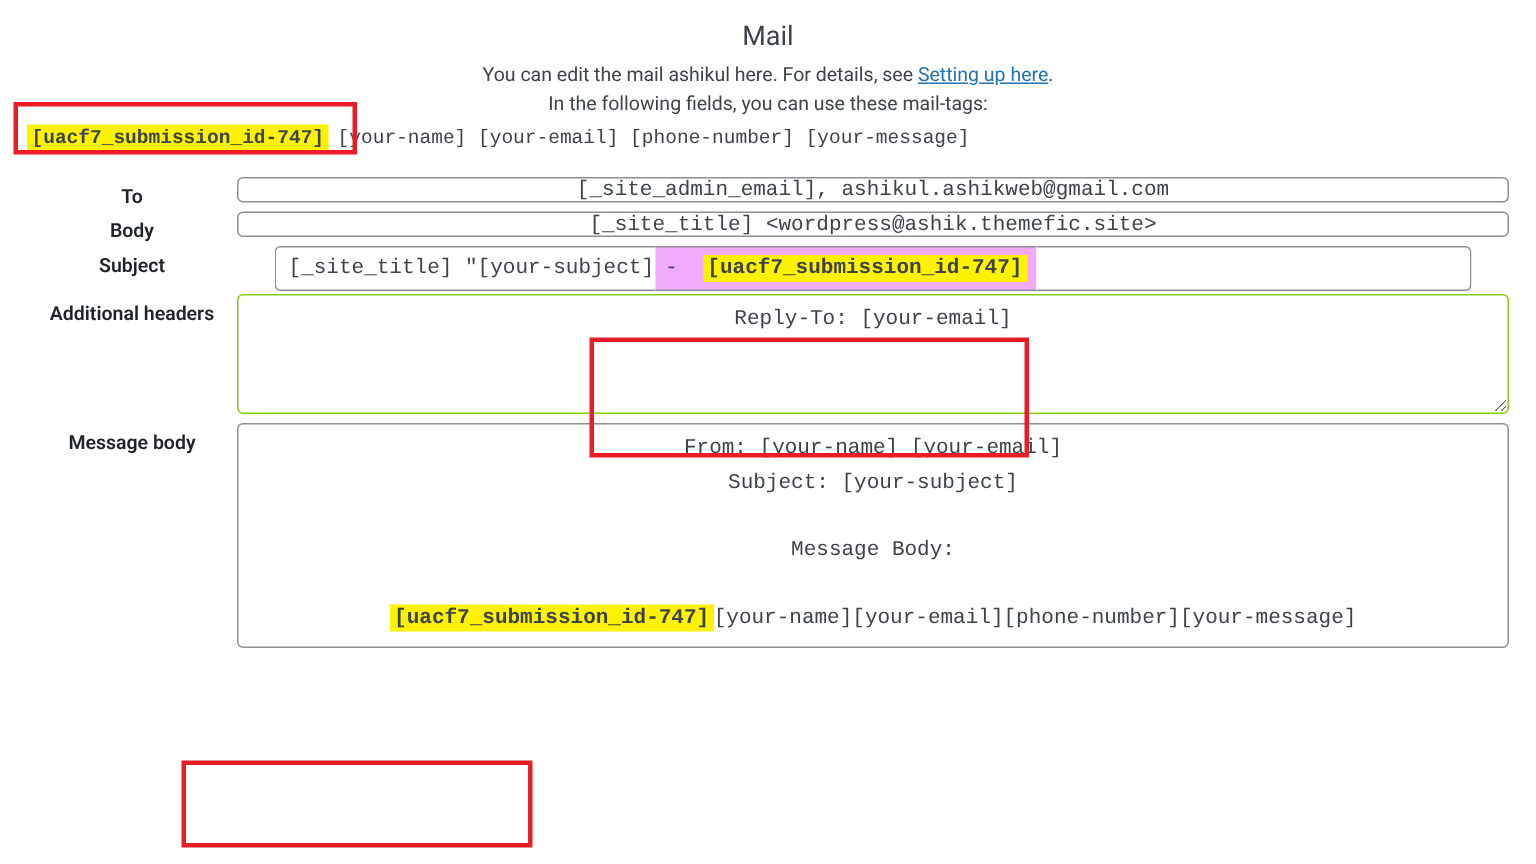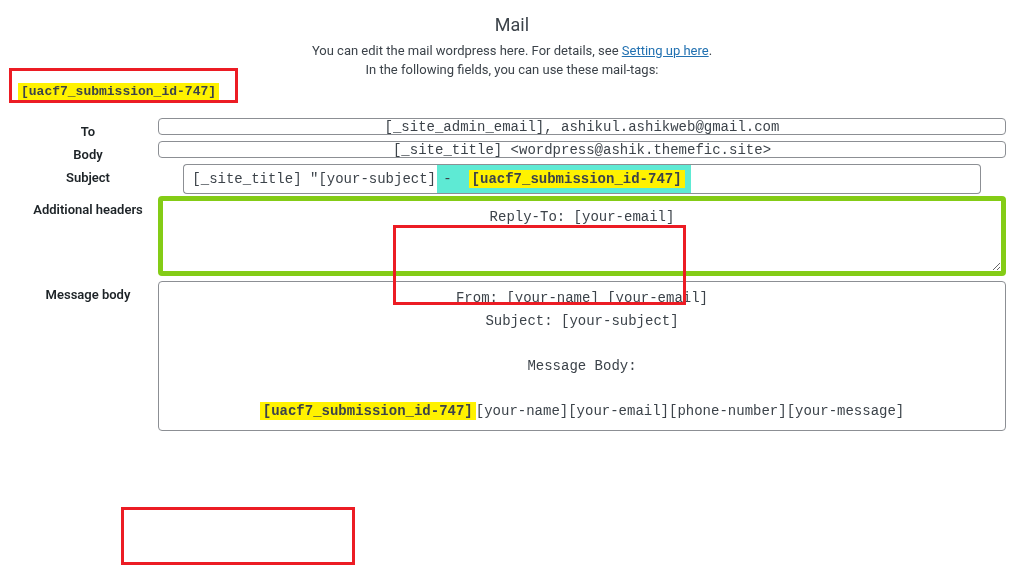--- a/index.html
+++ b/index.html
@@ -92,40 +92,40 @@
   }
   .subject-mid {
     display: inline-block;
     vertical-align: middle;
     height: 30px;
     padding: 4px 6px;
     font-family: "Courier New", Courier, monospace;
     font-size: 14px;
     border-top: 1px solid #8c8f94;
     border-bottom: 1px solid #8c8f94;
-    background: #5eead4;
+    background: #f0abfc;
     line-height: 20px;
   }
   .subject-tail {
     display: inline-block;
     vertical-align: middle;
     height: 30px;
     border: 1px solid #8c8f94;
     border-left: none;
     border-radius: 0 4px 4px 0;
     background: #fff;
     width: 290px;
   }
   textarea.ta-field {
     width: 100%;
     padding: 6px 8px;
     font-family: "Courier New", Courier, monospace;
     font-size: 14px;
     color: #3c434a;
-    border: 5px solid #84cc16;
+    border: 1px solid #84cc16;
     border-radius: 4px;
     background: #fff;
     resize: both;
     line-height: 1.5;
   }
   .ta-headers { height: 80px; }
   .msg-body-display {
     width: 100%;
     padding: 6px 8px;
     font-family: "Courier New", Courier, monospace;
@@ -148,27 +148,28 @@
   }
 </style>
 </head>
 <body>
 
 <div class="panel">
 
   <h3 class="section-title">Mail</h3>
 
   <p class="intro">
-    <span>You can edit the mail wordpress here. For details, see </span><a href="#">Setting up here</a><span>.</span>
+    <span>You can edit the mail ashikul here. For details, see </span><a href="#">Setting up here</a><span>.</span>
   </p>
 
   <p class="tagline">In the following fields, you can use these mail-tags:</p>
 
   <div class="mailtags">
     <span class="yellow-tag">[uacf7_submission_id-747]</span>
+    <span>[your-name] [your-email] [phone-number] [your-message]</span>
   </div>
 
   <div class="row">
     <div class="label">To</div>
     <div class="control">
       <input class="text-field" type="text" value="[_site_admin_email], ashikul.ashikweb@gmail.com" style="">
     </div>
   </div>
 
   <div class="row">

